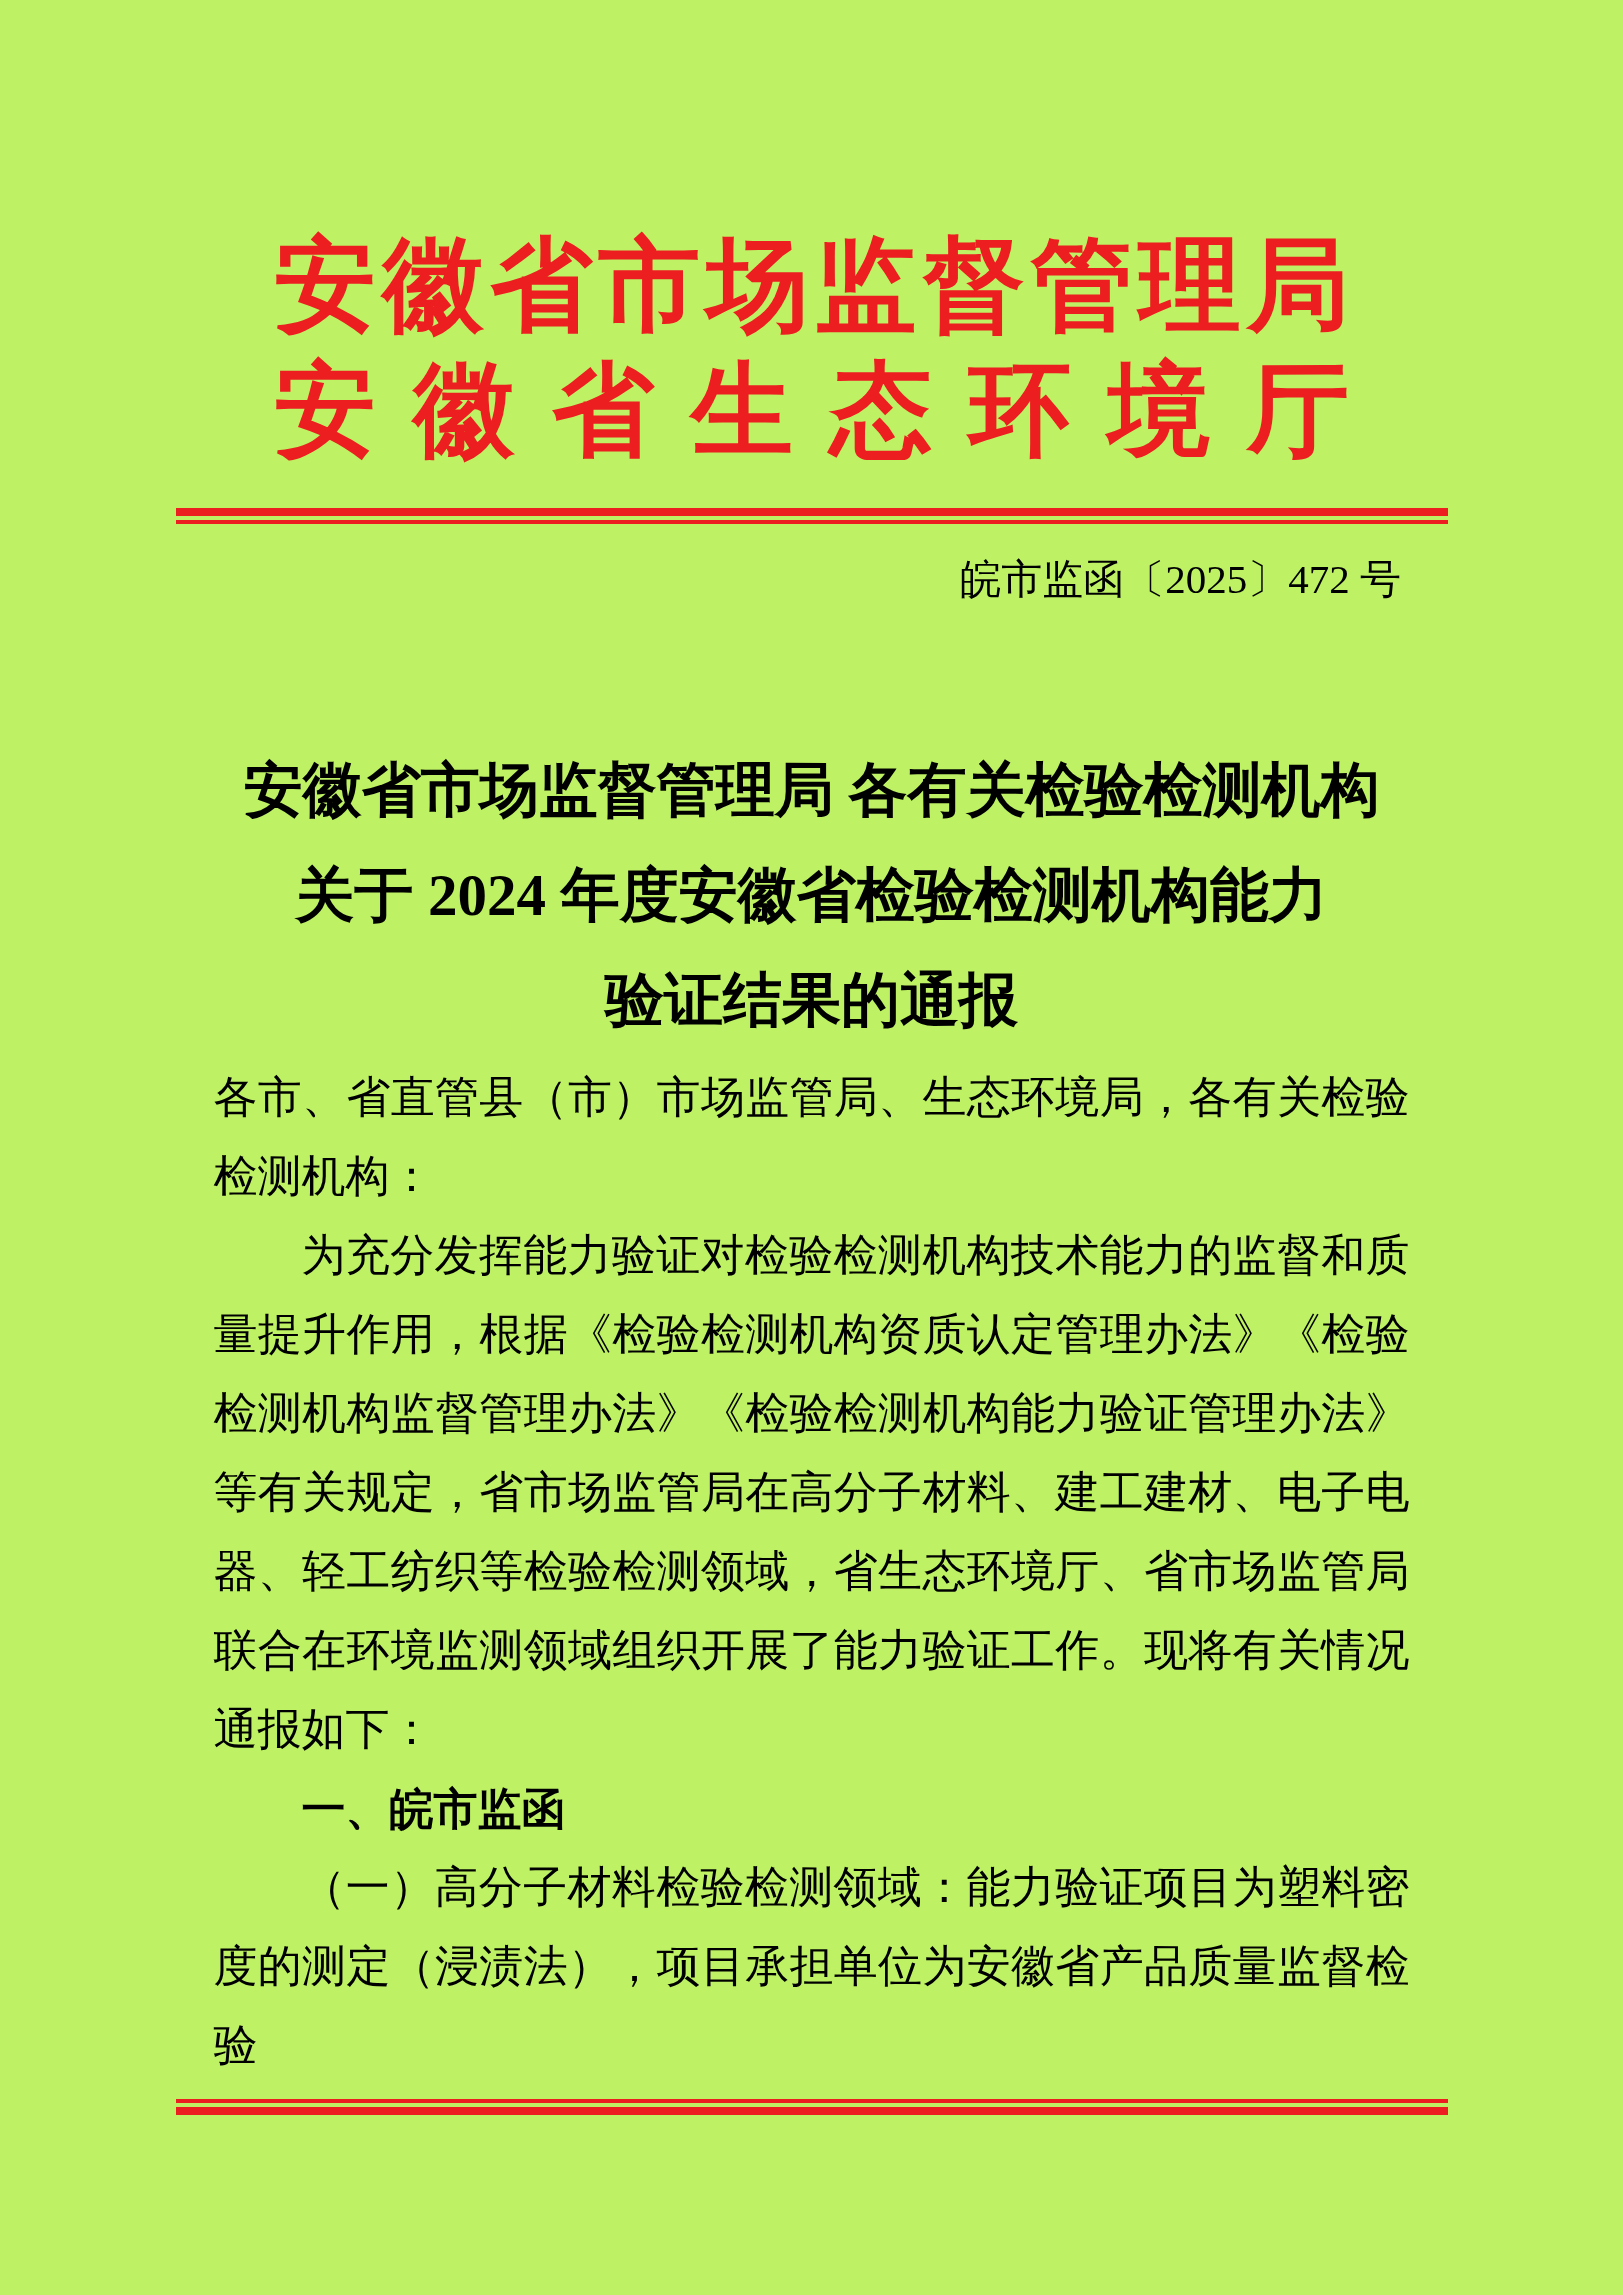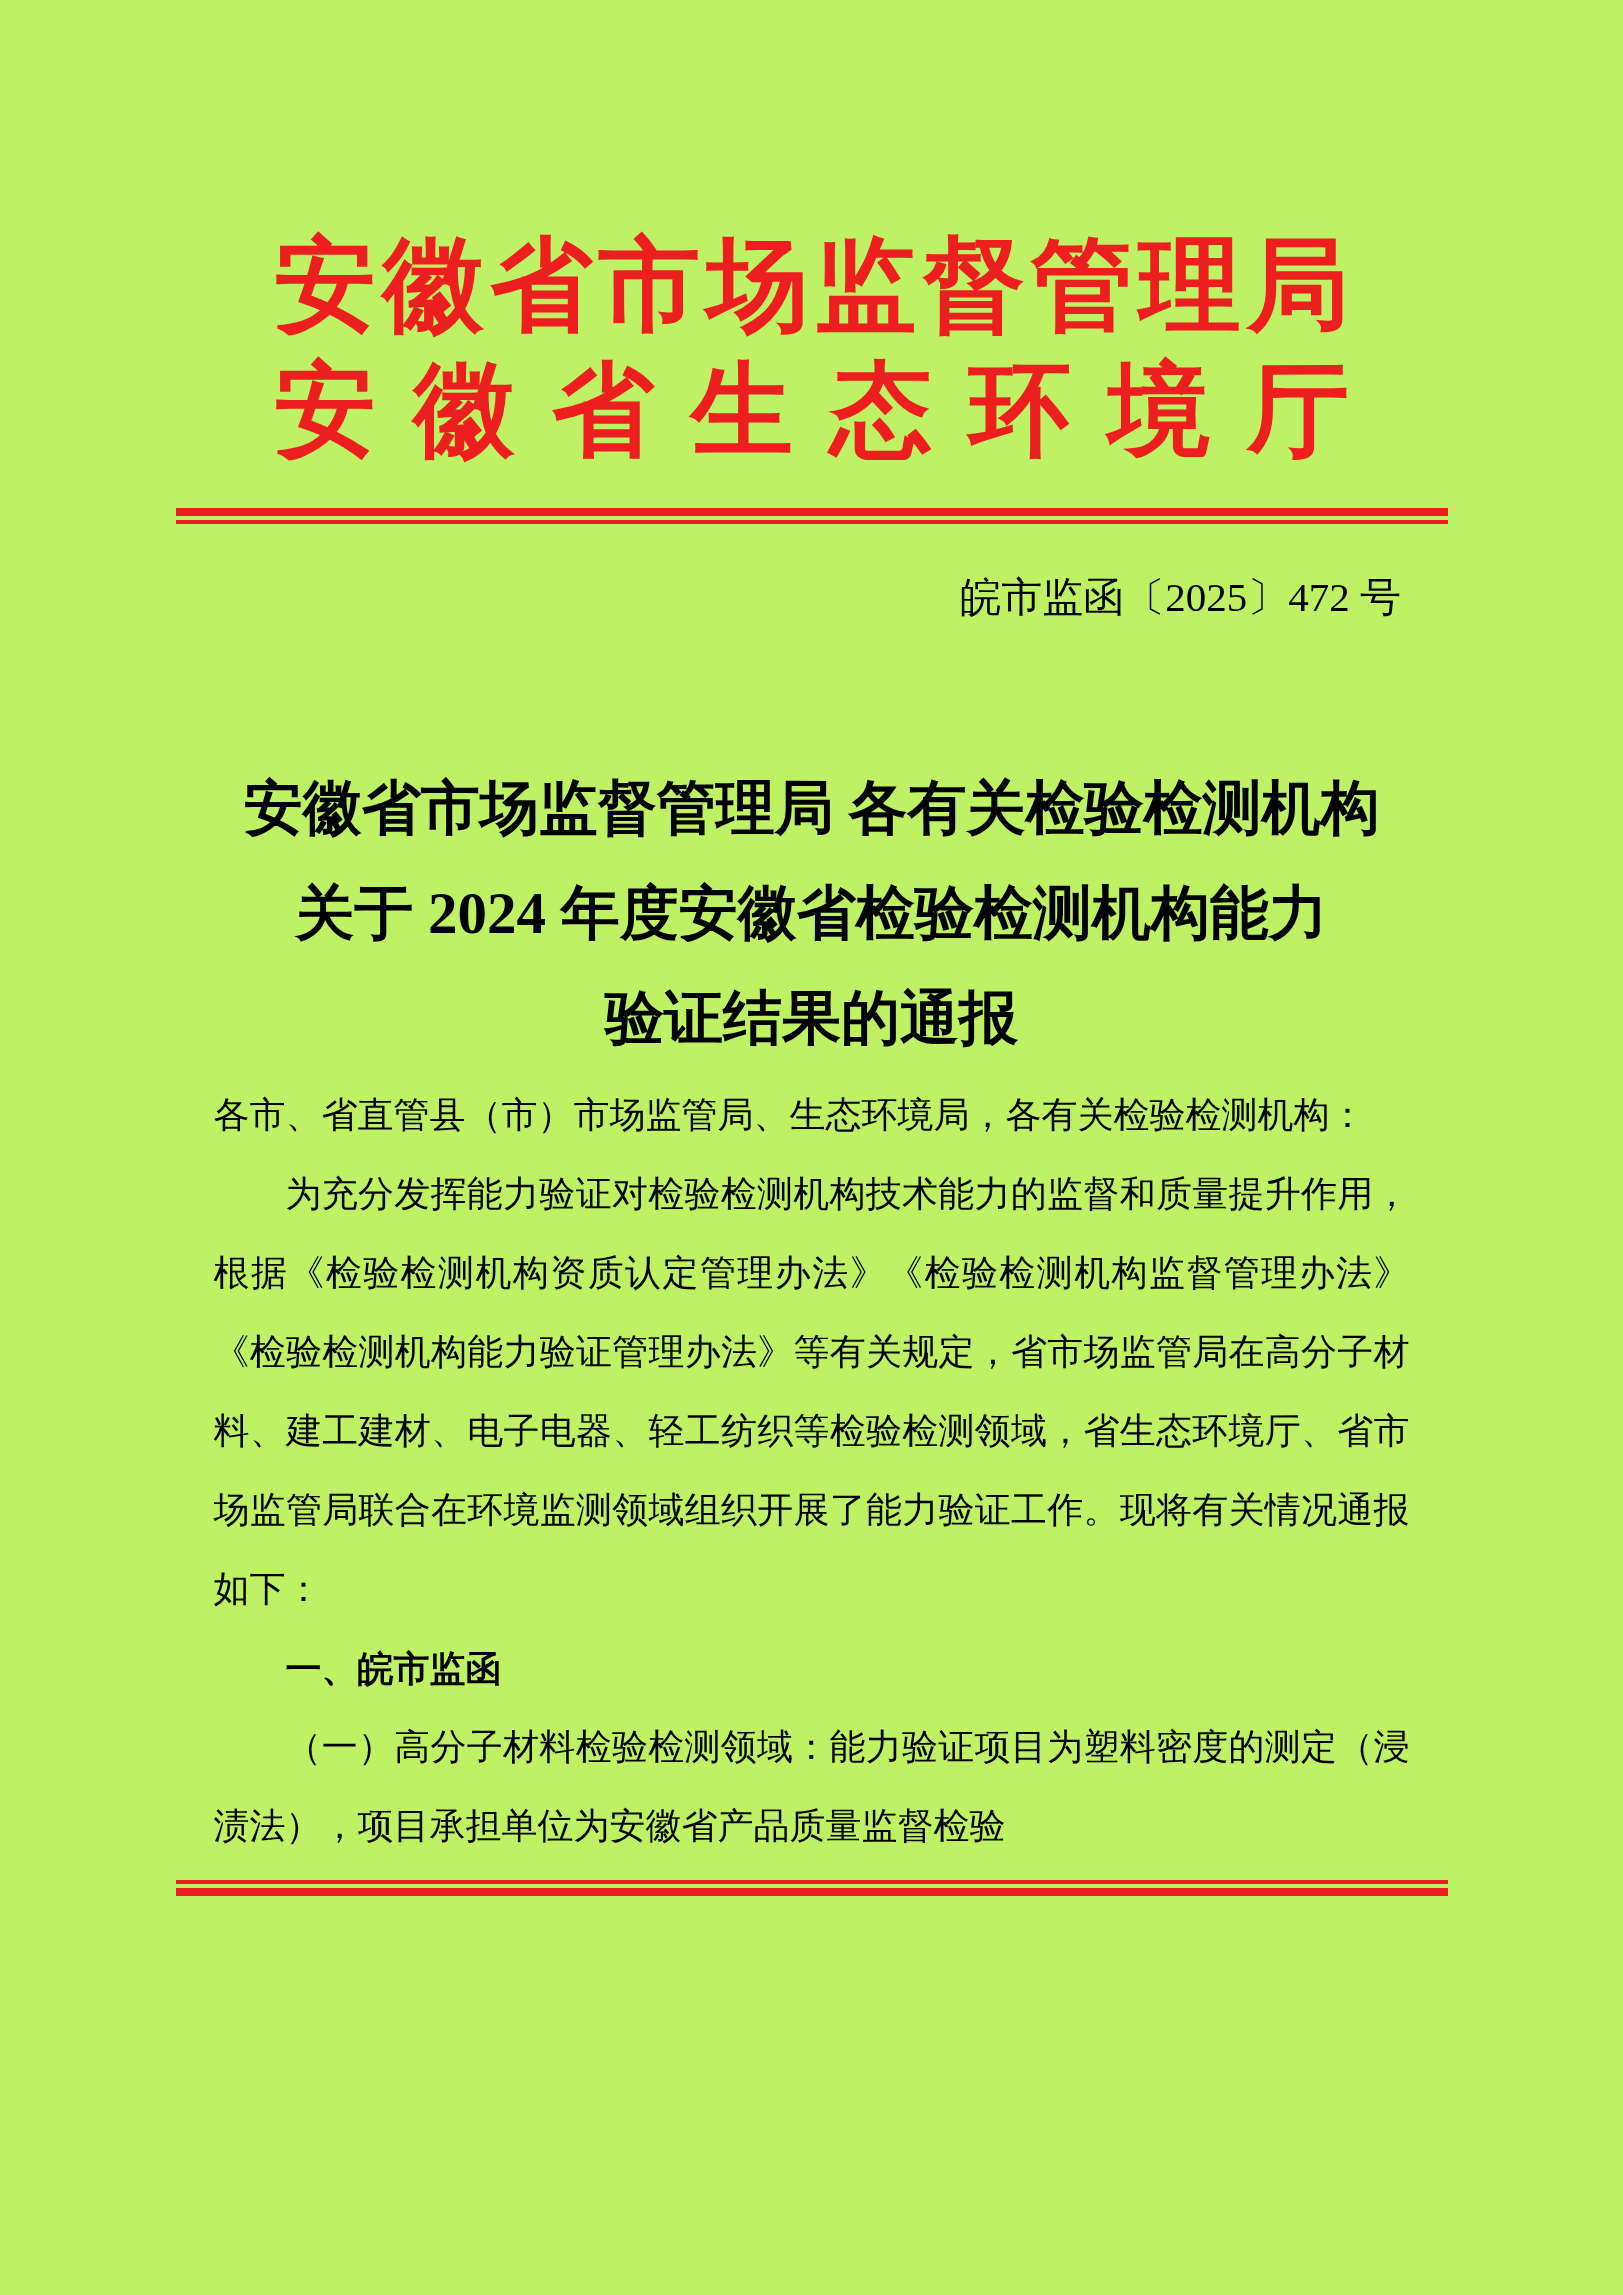--- a/index.html
+++ b/index.html
@@ -41,41 +41,41 @@
   }
   
   .rule-block { width: 1272px; margin: 0 auto; }
   .rule-top { margin-top: 37px; }
   .rule-thick { height: 8.2px; background: var(--accent-red); }
   .rule-gap { height: 4.1px; background: transparent; }
   .rule-thin { height: 3.6px; background: var(--accent-red); }
   .rule-bottom { margin-top: 14.3px; }
   
   .doc-number {
-    margin-top: 49px;
+    margin-top: 31px;
     font-size: 41px;
     line-height: 49px;
     text-align: right;
     padding-right: 222px;
     white-space: nowrap;
   }
   
   .doc-title {
     margin-top: 134px;
     text-align: center;
     font-weight: 700;
     font-size: 59px;
     line-height: 105px;
   }
   .doc-title .title-line { white-space: nowrap; }
   
   .body-text {
     width: 1196px;
     margin: 5.1px auto 0;
-    font-size: 36px;
+    font-size: 44px;
     line-height: 79px;
     text-align: justify;
   }
   .body-text p { text-indent: 2em; }
   .body-text .no-indent { text-indent: 0; }
   .section-heading {
     font-weight: 700;
     text-indent: 2em;
     font-family: "Liberation Sans", "DejaVu Sans", sans-serif;
   }

